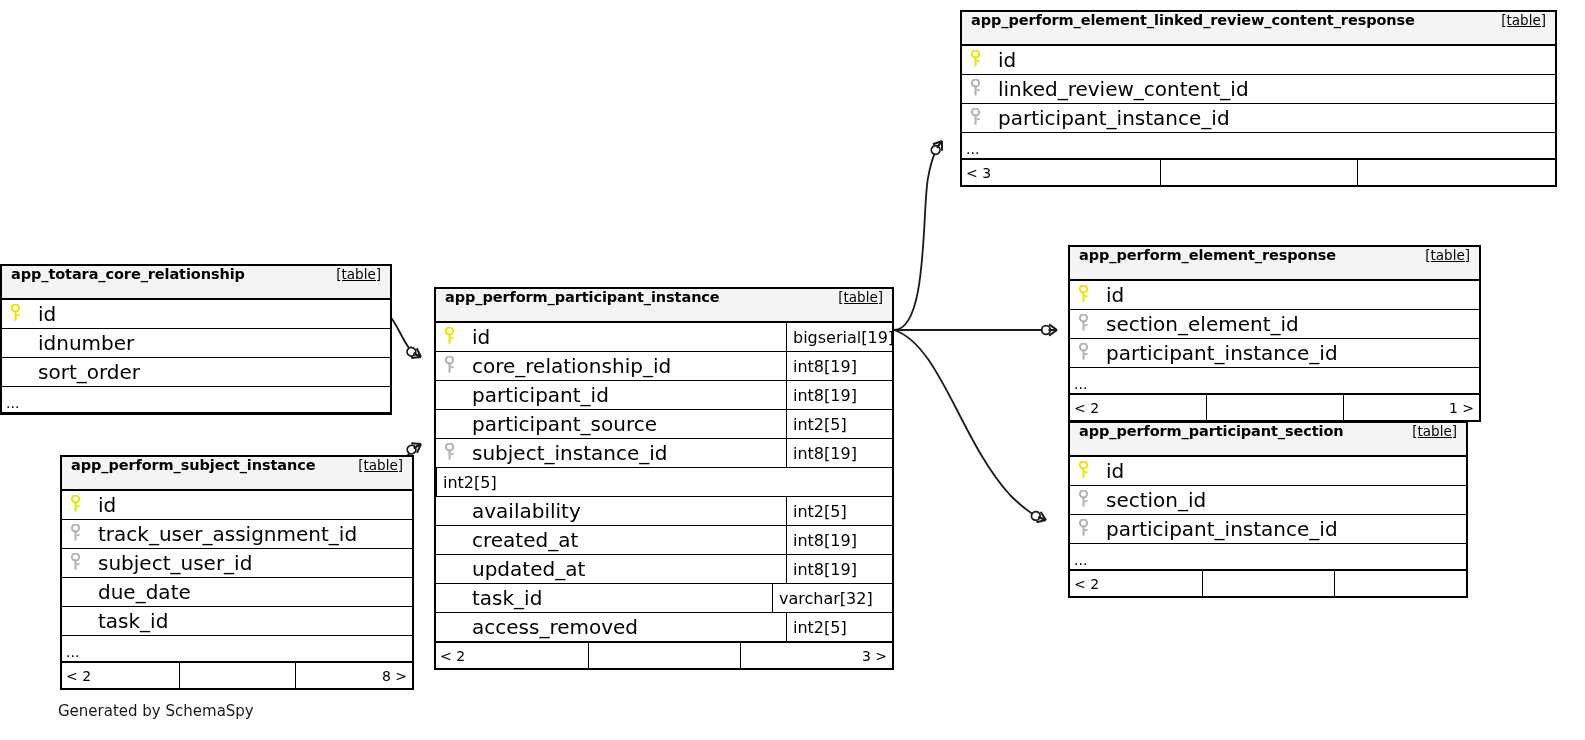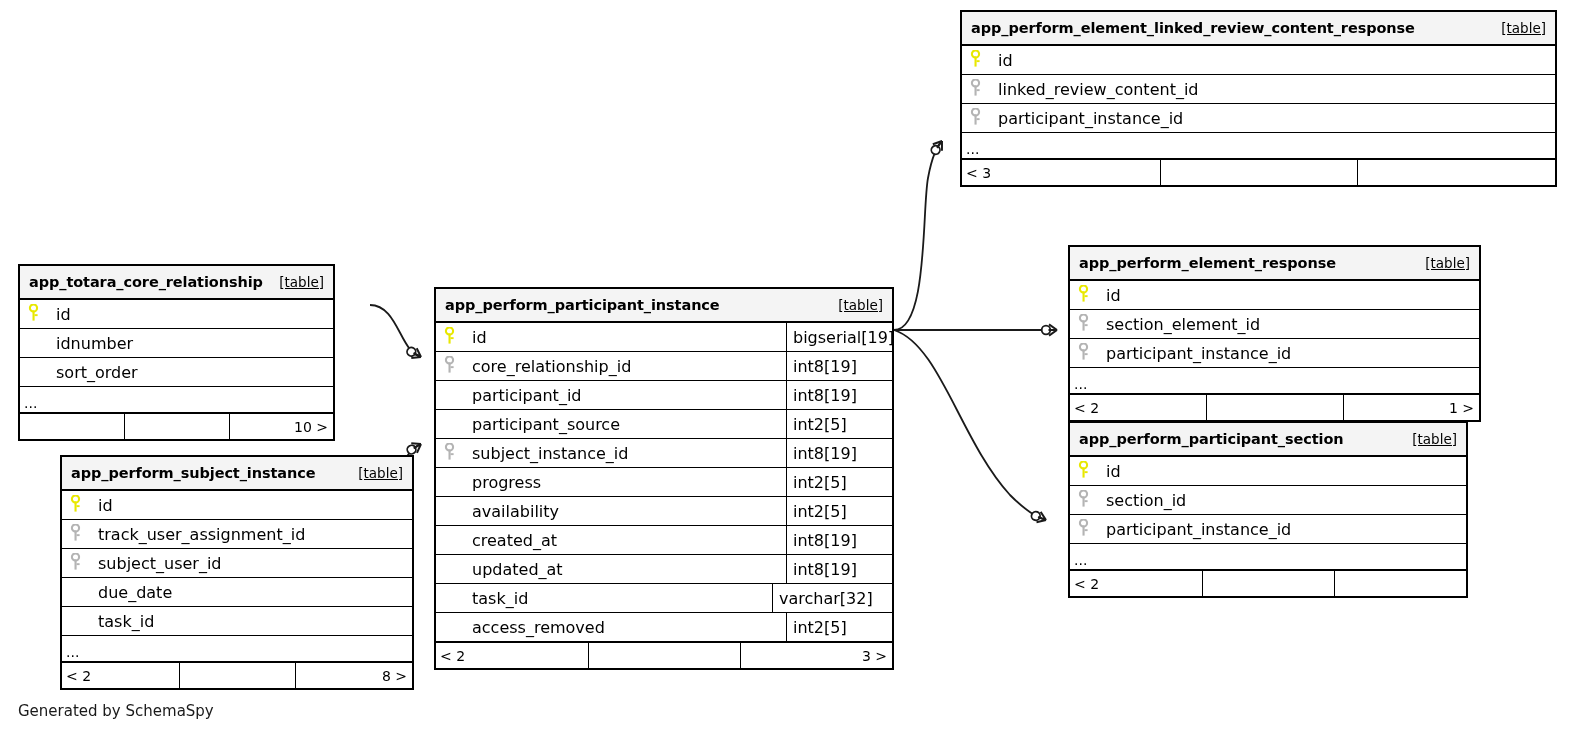--- a/index.html
+++ b/index.html
@@ -29,21 +29,21 @@
     background: #ffffff;
     border: 2px solid #000000;
     box-sizing: border-box;
     z-index: 2;
   }
   .tbl-header {
     background: #f4f4f4;
     border-bottom: 2px solid #000000;
     box-sizing: border-box;
     display: flex;
-    align-items: center;
+    align-items: flex-end;
     justify-content: space-between;
     padding: 16px 9px;
     height: 28px;
   }
   .tbl-title {
     font-weight: bold;
     font-size: 14.5px;
     color: #000000;
     white-space: nowrap;
     letter-spacing: -0.1px;
@@ -82,21 +82,21 @@
     white-space: nowrap;
   }
   .keyslot {
     width: 26px;
     flex: 0 0 26px;
     display: flex;
     align-items: center;
     justify-content: center;
   }
   .col-label {
-    font-size: 16px;
+    font-size: 20px;
     color: #000000;
     white-space: nowrap;
     padding-left: 10px;
   }
   .ellipsis-row {
     height: 26px;
     border-bottom: 1.5px solid #000000;
     display: flex;
     align-items: center;
     box-sizing: border-box;
@@ -125,20 +125,21 @@
   }
   .foot-cell + .foot-cell { border-left: 1.5px solid #000000; }
   .foot-cell.left { justify-content: flex-start; padding-left: 4px; }
   .foot-cell.right { justify-content: flex-end; padding-right: 5px; }
   .credit {
     position: absolute;
     font-size: 15px;
     color: #1a1a1a;
     white-space: nowrap;
     z-index: 3;
+    margin-left: 40px;
   }
 </style>
 </head>
 <body>
 
 <div id="canvas">
 
   <svg class="edges" viewBox="0 0 1585 740" xmlns="http://www.w3.org/2000/svg">
     <g id="edge-group" fill="none" stroke="#1a1a1a" stroke-width="1.8">
         <path d="M 370,305 C 398,305 400,352 421,357" fill="none" stroke="#1a1a1a" stroke-width="1.8"></path>
@@ -317,21 +318,21 @@
         </div>
         <div class="ellipsis-row">
           <span>...</span>
         </div>
         <div class="foot-row" style="border-top: 1.5px solid rgb(0, 0, 0);">
           <div class="foot-cell left">&lt; 2</div>
           <div class="foot-cell"></div>
           <div class="foot-cell right"></div>
         </div>
       </div>
-      <div class="table-box" style="left: 18px; top: 264px; width: 317px;">
+      <div class="table-box" style="left: 0; top: 264px; width: 392px;">
         <div class="tbl-header">
           <span class="tbl-title">app_totara_core_relationship</span>
           <span class="tbl-kind">[table]</span>
         </div>
         <div class="col-row">
           <div class="col-name-cell">
             <span class="keyslot">
               <span class="keyicon"><svg width="11" height="17" viewBox="0 0 11 17">
                   <circle cx="5.5" cy="4" r="3.6" fill="none" stroke="#e8e800" stroke-width="2.1"></circle>
                   <rect x="4.5" y="6.4" width="2.1" height="10.2" fill="#e8e800"></rect>
@@ -348,25 +349,20 @@
           </div>
         </div>
         <div class="col-row">
           <div class="col-name-cell">
             <span class="keyslot"></span>
             <span class="col-label">sort_order</span>
           </div>
         </div>
         <div class="ellipsis-row">
           <span>...</span>
-        </div>
-        <div class="foot-row" style="border-top: 1.5px solid rgb(0, 0, 0);">
-          <div class="foot-cell left"></div>
-          <div class="foot-cell"></div>
-          <div class="foot-cell right">10 &gt;</div>
         </div>
       </div>
       <div class="table-box" style="left: 16px; top: 455px; width: 354px; margin-left: 44px;">
         <div class="tbl-header">
           <span class="tbl-title">app_perform_subject_instance</span>
           <span class="tbl-kind">[table]</span>
         </div>
         <div class="col-row">
           <div class="col-name-cell">
             <span class="keyslot">
@@ -476,24 +472,20 @@
                   <circle cx="5.5" cy="4" r="3.6" fill="none" stroke="#b4b4b4" stroke-width="2.1"></circle>
                   <rect x="4.5" y="6.4" width="2.1" height="10.2" fill="#b4b4b4"></rect>
                   <rect x="6.5" y="10.2" width="3.1" height="1.9" fill="#b4b4b4"></rect>
                 </svg></span>
             </span>
             <span class="col-label">subject_instance_id</span>
           </div>
           <div class="col-type-cell" style="width:106px">int8[19]</div>
         </div>
         <div class="col-row">
-          <div class="col-name-cell">
-            <span class="keyslot"></span>
-            <span class="col-label">progress</span>
-          </div>
           <div class="col-type-cell" style="width:106px">int2[5]</div>
         </div>
         <div class="col-row">
           <div class="col-name-cell">
             <span class="keyslot"></span>
             <span class="col-label">availability</span>
           </div>
           <div class="col-type-cell" style="width:106px">int2[5]</div>
         </div>
         <div class="col-row">

